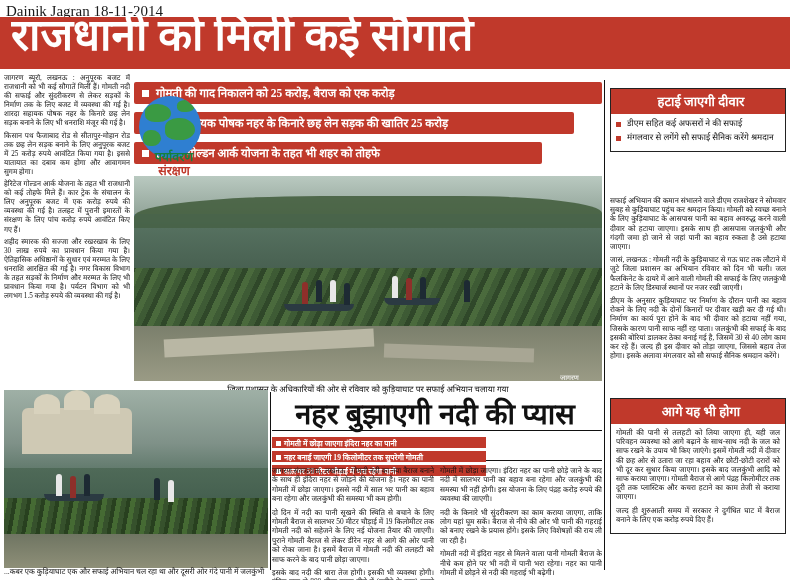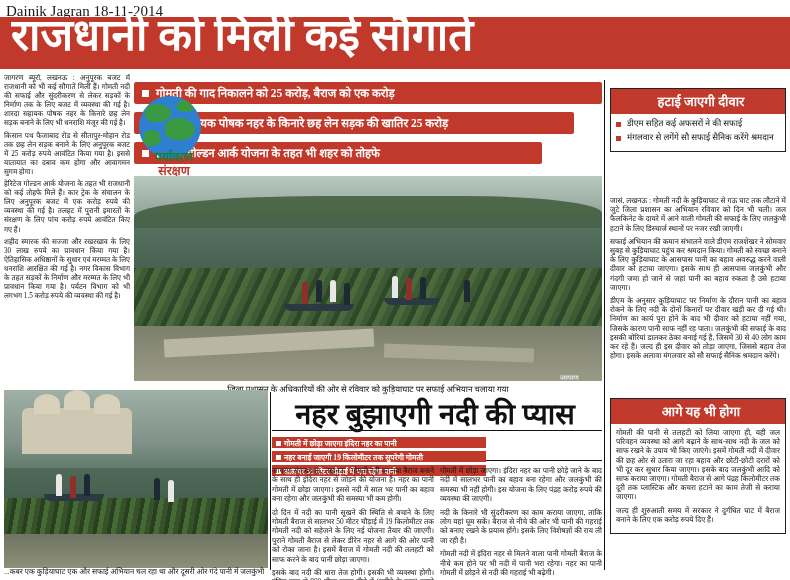--- a/index.html
+++ b/index.html
@@ -341,22 +341,22 @@
 
   <div class="rbox" id="box-hatai">
     <div class="rbox-head">हटाई जाएगी दीवार</div>
     <div class="rbox-body">
       <div class="rbullet">डीएम सहित कई अफसरों ने की सफाई</div>
       <div class="rbullet">मंगलवार से लगेंगे सौ सफाई सैनिक करेंगे श्रमदान</div>
     </div>
   </div>
 
   <div id="col-right-body" class="rtext">
+    <p>सफाई अभियान की कमान संभालने वाले डीएम राजशेखर ने सोमवार सुबह से कुड़ियाघाट पहुंच कर श्रमदान किया। गोमती को स्वच्छ बनाने के लिए कुड़ियाघाट के आसपास पानी का बहाव अवरुद्ध करने वाली दीवार को हटाया जाएगा। इसके साथ ही आसपास जलकुंभी और गंदगी जमा हो जाने से जहां पानी का बहाव रुकता है उसे हटाया जाएगा।</p>
     <p>जासं, लखनऊ : गोमती नदी के कुड़ियाघाट से गऊ घाट तक लौटाने में जुटे जिला प्रशासन का अभियान रविवार को दिन भी चली। जल फैलकिनेट के दायरे में आने वाली गोमती की सफाई के लिए जलकुंभी हटाने के लिए डिस्चार्ज स्थानों पर नजर रखी जाएगी।</p>
-    <p>सफाई अभियान की कमान संभालने वाले डीएम राजशेखर ने सोमवार सुबह से कुड़ियाघाट पहुंच कर श्रमदान किया। गोमती को स्वच्छ बनाने के लिए कुड़ियाघाट के आसपास पानी का बहाव अवरुद्ध करने वाली दीवार को हटाया जाएगा। इसके साथ ही आसपास जलकुंभी और गंदगी जमा हो जाने से जहां पानी का बहाव रुकता है उसे हटाया जाएगा।</p>
     <p>डीएम के अनुसार कुड़ियाघाट पर निर्माण के दौरान पानी का बहाव रोकने के लिए नदी के दोनों किनारों पर दीवार खड़ी कर दी गई थी। निर्माण का कार्य पूरा होने के बाद भी दीवार को हटाया नहीं गया, जिसके कारण पानी साफ नहीं रह पाता। जलकुंभी की सफाई के बाद इसकी बोरियां डालकर ठेका बनाई गई है, जिसमें 30 से 40 लोग काम कर रहे हैं। जल्द ही इस दीवार को तोड़ा जाएगा, जिससे बहाव तेज होगा। इसके अलावा मंगलवार को सौ सफाई सैनिक श्रमदान करेंगे।</p>
   </div>
 
   <div class="rbox" id="box-aage">
     <div class="rbox-head">आगे यह भी होगा</div>
     <div class="rbox-body rtext">
       <p>गोमती की पानी से तलहटी को लिया जाएगा ही, यही जल परिवहन व्यवस्था को आगे बढ़ाने के साथ-साथ नदी के जल को साफ रखने के उपाय भी किए जाएंगे। इसमें गोमती नदी में दीवार की छह ओर से उतारा जा रहा बहाव और छोटी-छोटी दरारों को भी दूर कर सुधार किया जाएगा। इसके बाद जलकुंभी आदि को साफ कराया जाएगा। गोमती बैराज से आगे पंद्रह किलोमीटर तक दूरी तक प्लास्टिक और कचरा हटाने का काम तेजी से कराया जाएगा।</p>
       <p>जल्द ही शुरुआती समय में सरकार ने दुर्गंधित घाट में बैराज बनाने के लिए एक करोड़ रुपये दिए हैं।</p>
     </div>
   </div>

